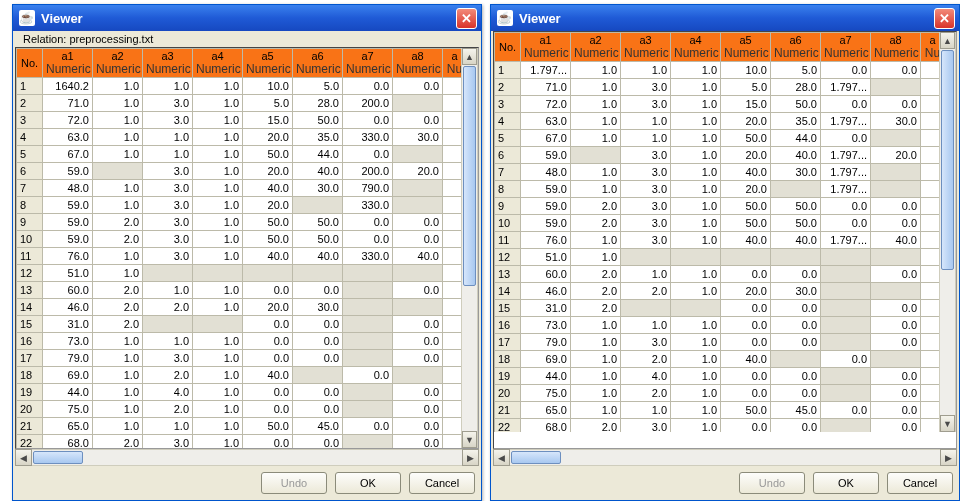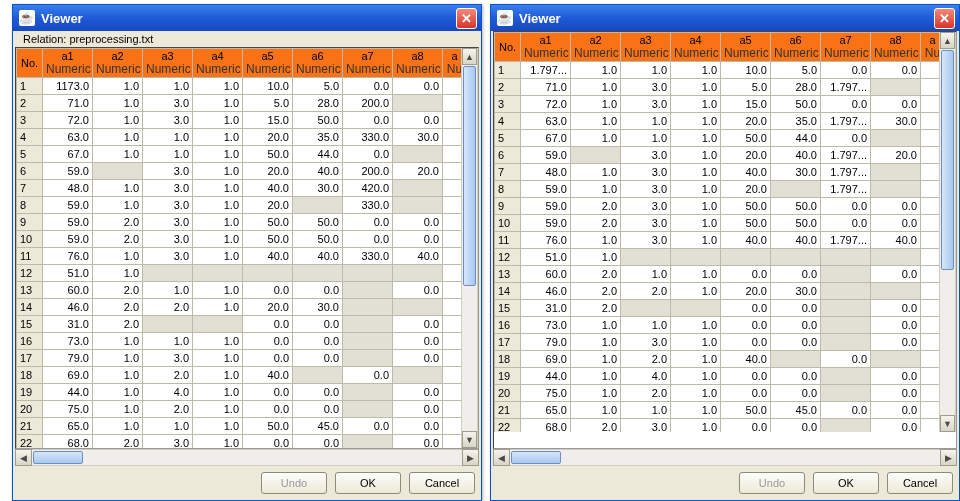--- a/index.html
+++ b/index.html
@@ -240,21 +240,21 @@
                 </th>
                 <th>
                   <span class="h1">a</span>
                   <span class="h2">Nu</span>
                 </th>
               </tr>
             </thead>
             <tbody>
               <tr>
                 <td class="rownum">1</td>
-                <td class="num">1173.0</td>
+                <td class="num">1640.2</td>
                 <td class="num">1.0</td>
                 <td class="num">1.0</td>
                 <td class="num">1.0</td>
                 <td class="num">10.0</td>
                 <td class="num">5.0</td>
                 <td class="num">0.0</td>
                 <td class="num">0.0</td>
                 <td class="num"></td>
               </tr>
               <tr>
@@ -318,21 +318,21 @@
                 <td class="num"></td>
               </tr>
               <tr>
                 <td class="rownum">7</td>
                 <td class="num">48.0</td>
                 <td class="num">1.0</td>
                 <td class="num">3.0</td>
                 <td class="num">1.0</td>
                 <td class="num">40.0</td>
                 <td class="num">30.0</td>
-                <td class="num">420.0</td>
+                <td class="num">790.0</td>
                 <td class="num missing"></td>
                 <td class="num"></td>
               </tr>
               <tr>
                 <td class="rownum">8</td>
                 <td class="num">59.0</td>
                 <td class="num">1.0</td>
                 <td class="num">3.0</td>
                 <td class="num">1.0</td>
                 <td class="num">20.0</td>

